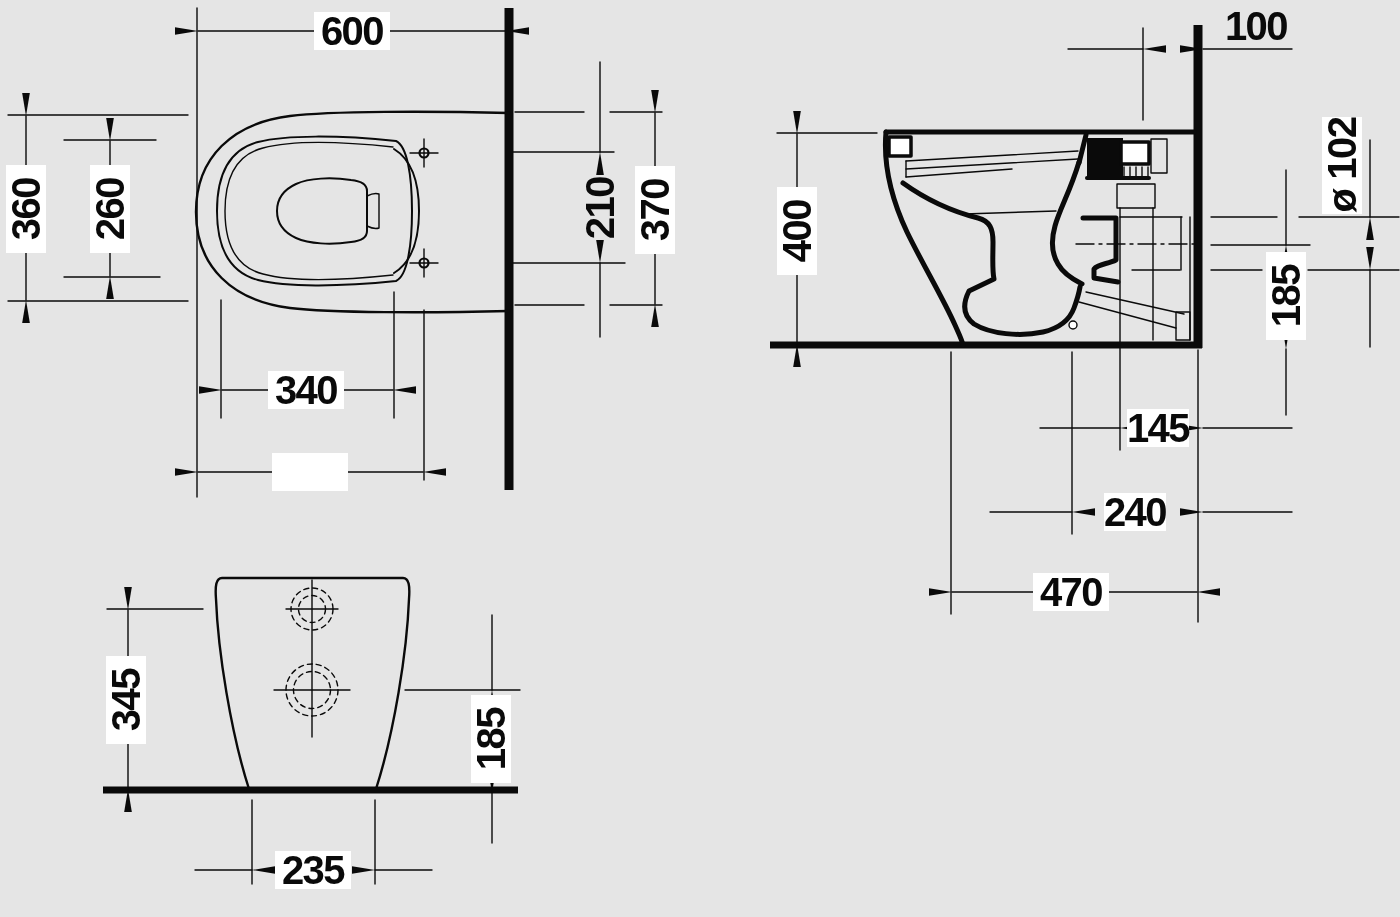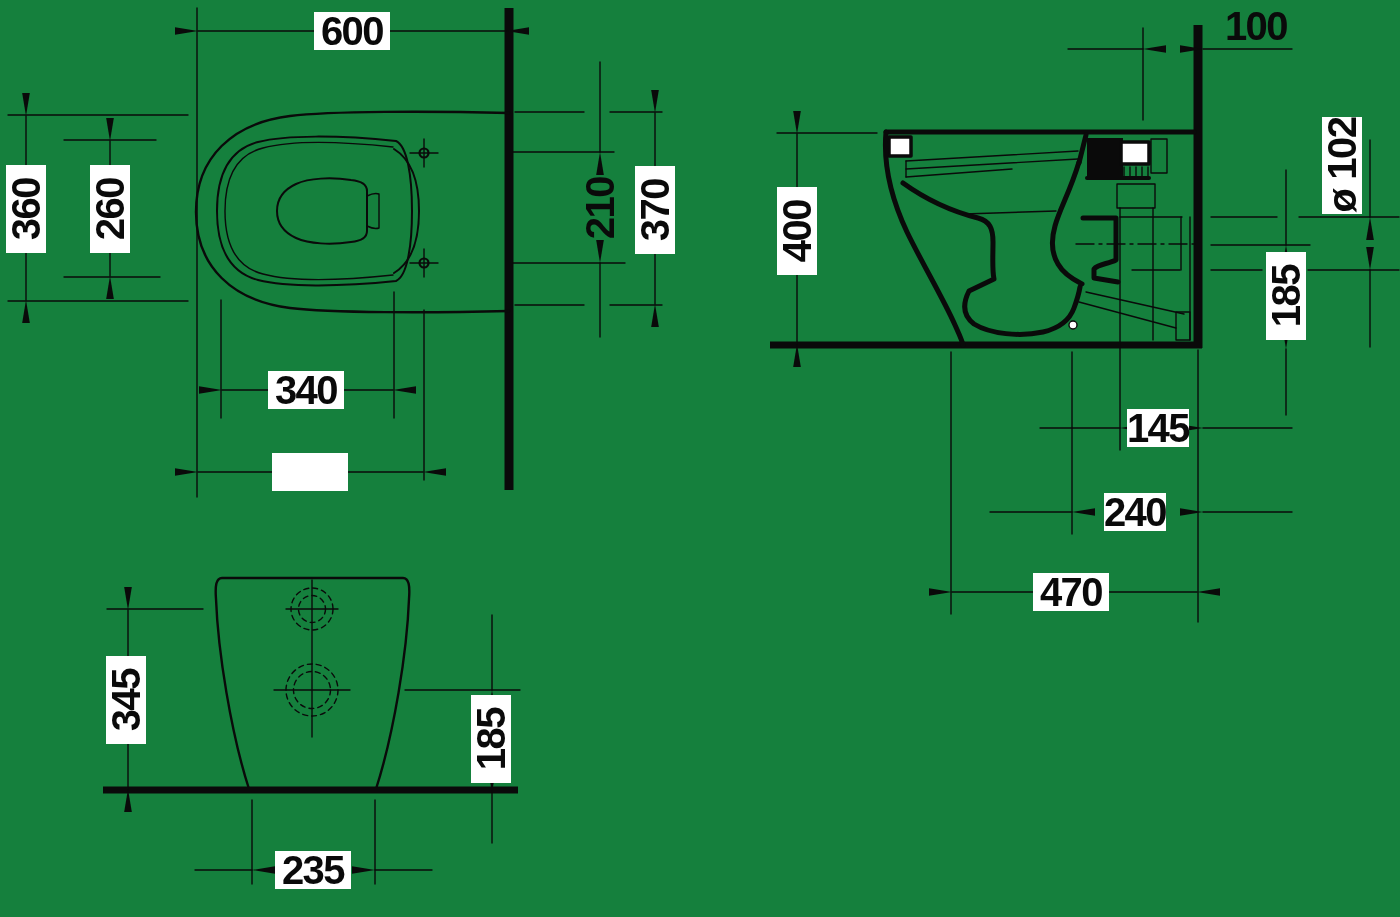--- a/index.html
+++ b/index.html
@@ -1,16 +1,16 @@
 <!DOCTYPE html>
 <html><head>
 <meta charset="utf-8">
 <style>
   html,body{margin:0;padding:0;background:#ffffff;}
-  .stage{position:relative;width:1400px;height:917px;background:#15803d;overflow:hidden;}
+  .stage{position:relative;width:1400px;height:917px;background:#e5e5e5;overflow:hidden;}
   svg{display:block;}
   .ln{stroke:#0a0a0a;fill:none;stroke-linecap:round;stroke-linejoin:round;}
   .w9{stroke-width:9;stroke-linecap:butt;}
   .w7{stroke-width:7;stroke-linecap:butt;}
   .w5{stroke-width:5;}
   .w4{stroke-width:4;}
   .w35{stroke-width:3.5;}
   .w24{stroke-width:2.4;}
   .w2{stroke-width:2;}
   .thin{stroke-width:1.4;}

